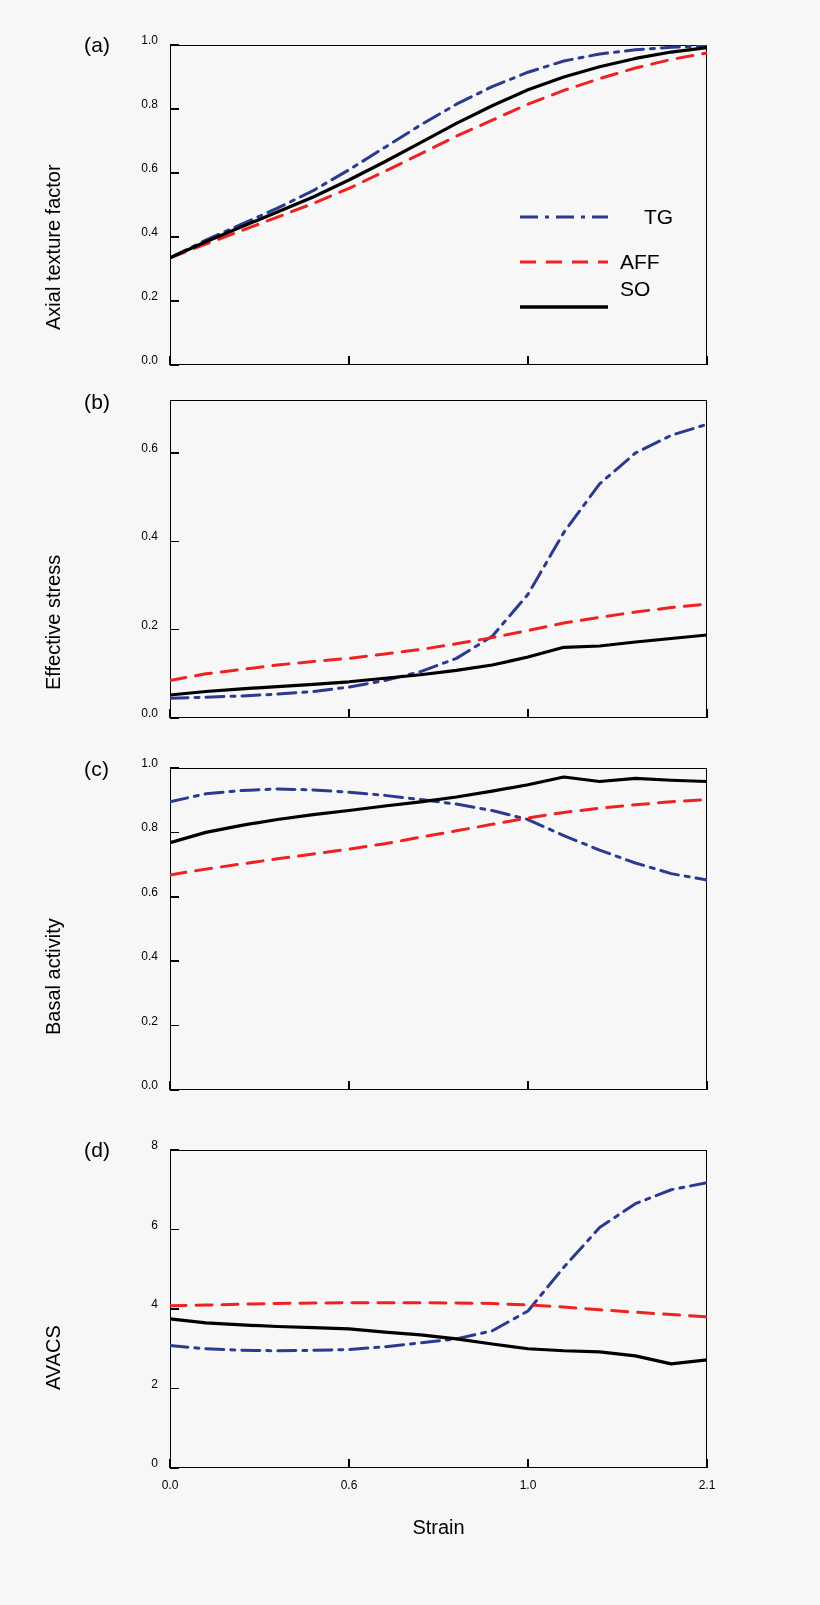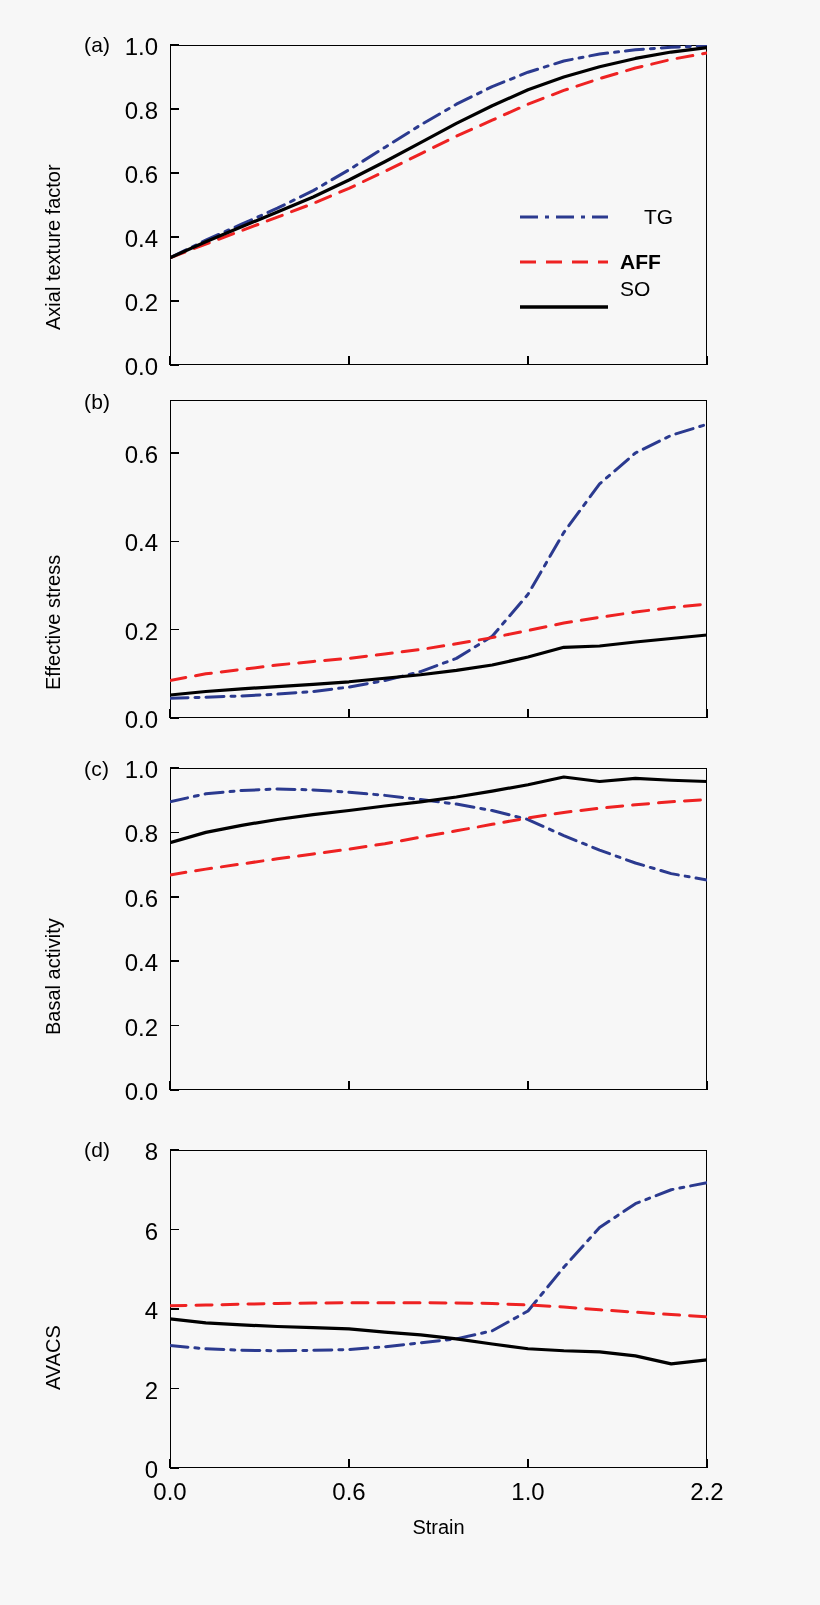--- a/index.html
+++ b/index.html
@@ -28,21 +28,21 @@
     white-space:nowrap;
   }
   .plotbox{
     position:absolute;
     border:1.6px solid #000;
     background:#f7f7f7;
     box-sizing:border-box;
   }
   .ytick, .xtick{
     position:absolute;
-    font-size:24px;
+    font-size:12px;
     white-space:nowrap;
   }
   .ytick{ text-align:right; }
   .xtick{ text-align:center; }
   .xlabel{
     position:absolute;
     font-size:20px;
     text-align:center;
     width:100%;
   }
@@ -138,32 +138,32 @@
     <div style="position: absolute; left: 170px; top: 1228.7px; width: 9px; height: 1.6px; background: rgb(0, 0, 0);"></div>
     <div class="ytick" style="left: 88px; width: 70px; top: 1138px;">8</div>
     <div style="position: absolute; left: 170px; top: 1149.2px; width: 9px; height: 1.6px; background: rgb(0, 0, 0);"></div>
     <div style="position: absolute; left: 169.2px; top: 1459px; width: 1.6px; height: 9px; background: rgb(0, 0, 0);"></div>
     <div class="xtick" style="left: 130px; width: 80px; top: 1478px;">0.0</div>
     <div style="position: absolute; left: 348.2px; top: 1459px; width: 1.6px; height: 9px; background: rgb(0, 0, 0);"></div>
     <div class="xtick" style="left: 309px; width: 80px; top: 1478px;">0.6</div>
     <div style="position: absolute; left: 527.2px; top: 1459px; width: 1.6px; height: 9px; background: rgb(0, 0, 0);"></div>
     <div class="xtick" style="left: 488px; width: 80px; top: 1478px;">1.0</div>
     <div style="position: absolute; left: 706.2px; top: 1459px; width: 1.6px; height: 9px; background: rgb(0, 0, 0);"></div>
-    <div class="xtick" style="left: 667px; width: 80px; top: 1478px;">2.2</div>
+    <div class="xtick" style="left: 667px; width: 80px; top: 1478px;">2.1</div>
     <svg width="537" height="318" style="position: absolute; left: 170px; top: 1150px;">
       <polyline points="0.00,195.57 35.80,198.75 71.60,200.34 107.40,200.74 143.20,200.34 179.00,199.55 214.80,196.76 250.60,192.79 286.40,188.81 322.20,180.86 358.00,160.99 393.80,117.26 429.60,77.51 465.40,53.66 501.20,39.75 537.00,32.60" fill="none" stroke="#2b3a8f" stroke-width="3" stroke-linejoin="round" stroke-linecap="round" stroke-dasharray="18,7,4,7"></polyline>
       <polyline points="0.00,155.82 35.80,155.03 71.60,154.23 107.40,153.44 143.20,153.04 179.00,152.64 214.80,152.64 250.60,152.64 286.40,153.04 322.20,153.44 358.00,155.03 393.80,157.01 429.60,159.79 465.40,162.18 501.20,164.56 537.00,166.95" fill="none" stroke="#ee2222" stroke-width="3" stroke-linejoin="round" stroke-linecap="round" stroke-dasharray="16,10"></polyline>
       <polyline points="0.00,168.94 35.80,172.91 71.60,174.90 107.40,176.49 143.20,177.68 179.00,178.88 214.80,182.06 250.60,184.84 286.40,188.81 322.20,193.98 358.00,198.75 393.80,200.74 429.60,201.93 465.40,205.91 501.20,213.85 537.00,209.88" fill="none" stroke="#000000" stroke-width="3.2" stroke-linejoin="round" stroke-linecap="round"></polyline>
     </svg>
     <div class="xlabel" style="left: 0px; top: 1516px; width: 877px;">Strain</div>
     <svg width="90" height="20" style="position: absolute; left: 520px; top: 207px;">
       <line x1="0" y1="10" x2="88" y2="10" stroke="#2b3a8f" stroke-width="3.2" stroke-dasharray="18,7,4,7"></line>
     </svg>
     <div class="legend-text" style="left: 644px; top: 205px;">TG</div>
     <svg width="90" height="20" style="position: absolute; left: 520px; top: 252px;">
       <line x1="0" y1="10" x2="88" y2="10" stroke="#ee2222" stroke-width="3.2" stroke-dasharray="16,10"></line>
     </svg>
-    <div class="legend-text" style="left: 620px; top: 250px; font-weight: bold;">AFF</div>
+    <div class="legend-text" style="left: 620px; top: 250px;">AFF</div>
     <svg width="90" height="20" style="position: absolute; left: 520px; top: 297px;">
       <line x1="0" y1="10" x2="88" y2="10" stroke="#000000" stroke-width="3.4"></line>
     </svg>
     <div class="legend-text" style="left: 620px; top: 277px;">SO</div>
   </div>
 
 </body></html>

